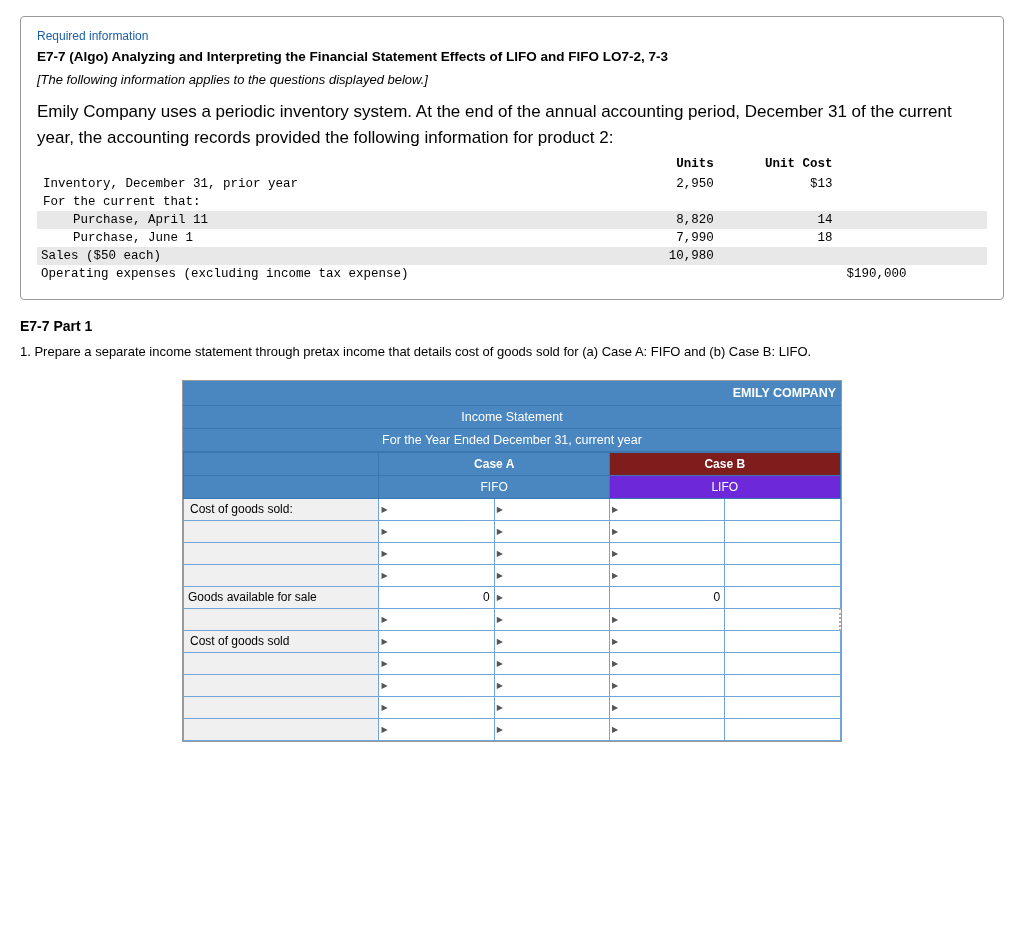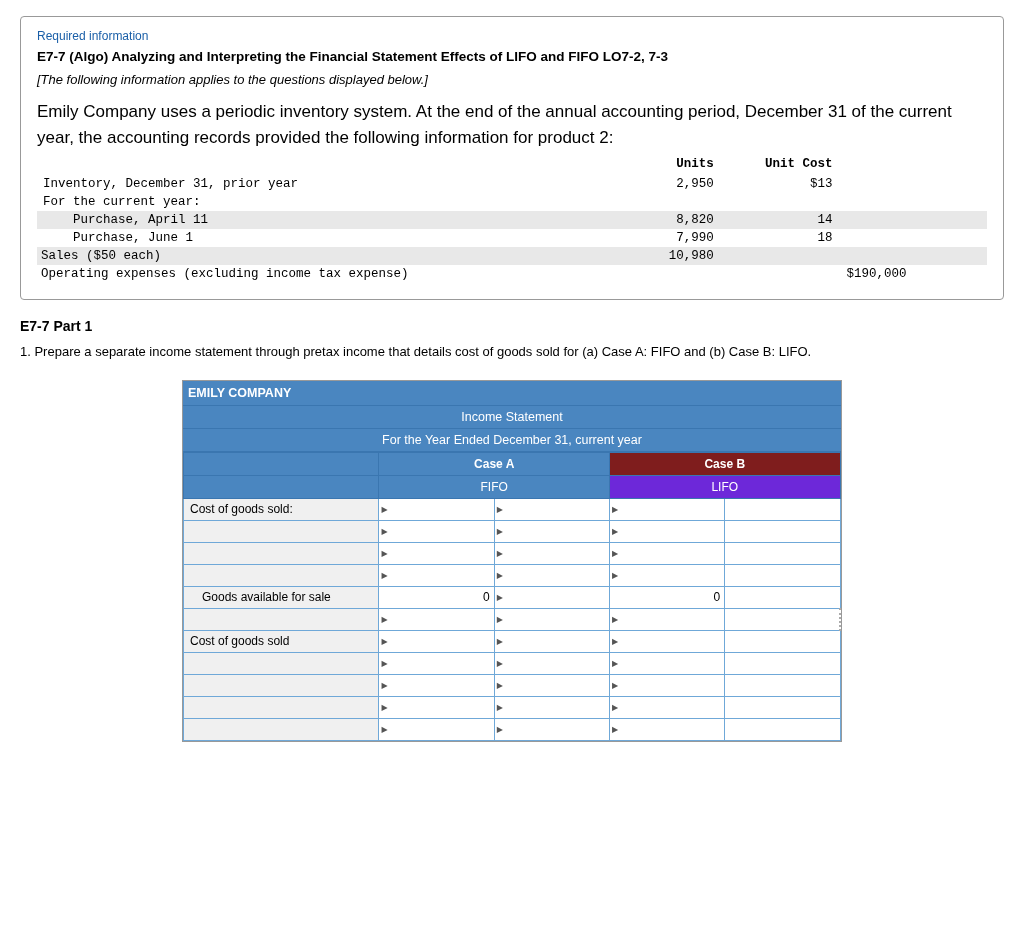--- a/index.html
+++ b/index.html
@@ -102,21 +102,21 @@
     
     .income-statement-wrapper {
       width: 660px;
       margin: 0 auto;
       border: 1px solid #999;
     }
 
     .is-header {
       background: #4a86c0;
       color: #fff;
-      text-align: left;
+      text-align: right;
       font-weight: bold;
       font-size: 12.5px;
       padding: 5px;
       border-bottom: 1px solid #3a76b0;
     }
 
     .is-subheader {
       background: #4a86c0;
       color: #fff;
       text-align: center;
@@ -210,21 +210,21 @@
         <td class="num-col">Unit Cost</td>
         <td style="width:100px"></td>
       </tr>
       <tr>
         <td class="label-col">Inventory, December 31, prior year</td>
         <td class="num-col">2,950</td>
         <td class="num-col">$13</td>
         <td></td>
       </tr>
       <tr>
-        <td class="label-col">For the current year:</td>
+        <td class="label-col">For the current that:</td>
         <td class="num-col"></td>
         <td class="num-col"></td>
         <td></td>
       </tr>
       <tr class="shaded">
         <td class="label-col indent2" style="padding-left:36px">Purchase, April 11</td>
         <td class="num-col shaded">8,820</td>
         <td class="num-col shaded">14</td>
         <td class="shaded"></td>
       </tr>
@@ -300,21 +300,21 @@
 
       <tr class="data-row">
         <td class="label-cell" style="background:#f0f0f0;"></td>
         <td class="input-cell arrow-cell" style="border:1px solid #6fa8d8;"></td>
         <td class="input-cell arrow-cell" style="border:1px solid #6fa8d8;"></td>
         <td class="input-cell arrow-cell" style="border:1px solid #6fa8d8;"></td>
         <td class="input-cell" style="border:1px solid #6fa8d8;"></td>
       </tr>
 
       <tr class="data-row goods-avail-row">
-        <td class="label-cell" style="background:#f0f0f0; padding-left:18px; font-size:12px;">Goods available for sale</td>
+        <td class="label-cell" style="background:#f0f0f0; padding-left:4px; font-size:12px;">Goods available for sale</td>
         <td class="input-cell" style="border:1px solid #6fa8d8; text-align:right; padding-right:4px;">0</td>
         <td class="input-cell arrow-cell" style="border:1px solid #6fa8d8;"></td>
         <td class="input-cell" style="border:1px solid #6fa8d8; text-align:right; padding-right:4px;">0</td>
         <td class="input-cell" style="border:1px solid #6fa8d8;"></td>
       </tr>
 
       <tr class="data-row">
         <td class="label-cell" style="background:#f0f0f0;"></td>
         <td class="input-cell arrow-cell" style="border:1px solid #6fa8d8;"></td>
         <td class="input-cell arrow-cell" style="border:1px solid #6fa8d8;"></td>

